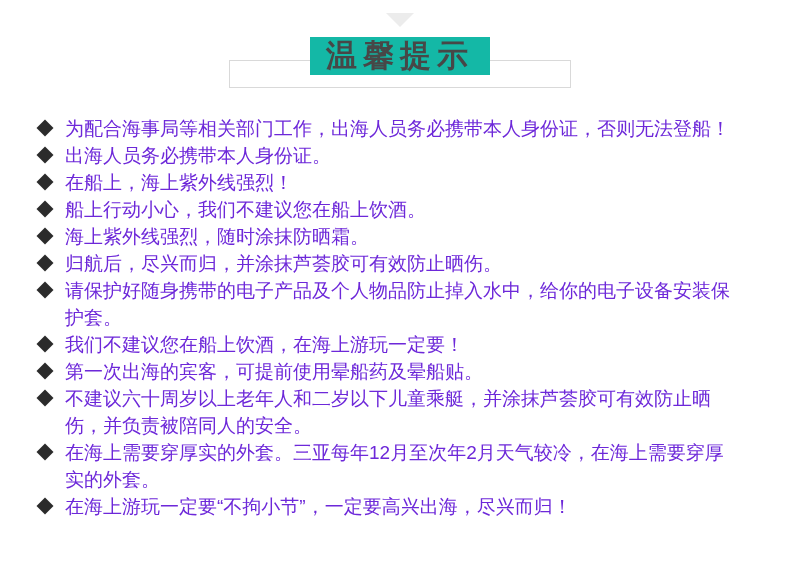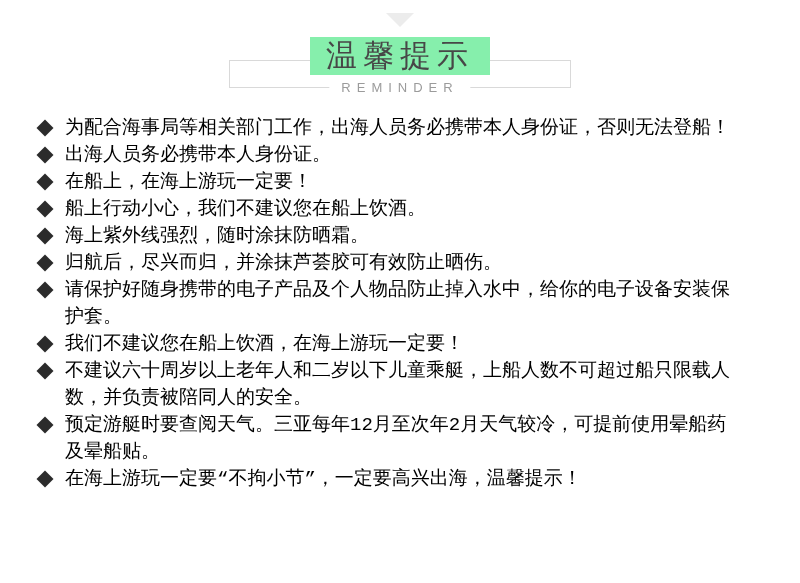--- a/index.html
+++ b/index.html
@@ -27,24 +27,24 @@
     height: 28px;
     margin: 33px auto 0;
     border: 1px solid #d9d9d9;
   }
   .title {
     position: absolute;
     top: -24px;
     left: 50%;
     transform: translateX(-50%);
     white-space: nowrap;
-    background: #86efac;
+    background: #14b8a6;
     padding: 0 16px;
     font-size: 31px;
-    font-weight: normal;
+    font-weight: bold;
     letter-spacing: 6px;
     line-height: 38px;
     color: #474747;
   }
   .subtitle {
     position: absolute;
     bottom: -9px;
     left: 50%;
     transform: translateX(-50%);
     white-space: nowrap;
@@ -60,58 +60,56 @@
   .tips {
     list-style: none;
     margin: 27px 0 0;
     padding: 0 64px 0 36px;
   }
   .tip {
     display: flex;
     align-items: flex-start;
     font-size: 19px;
     line-height: 27px;
-    color: #000000;
-    font-family: Liberation Mono, monospace;
+    color: #6d28d9;
   }
   .bullet {
     flex: none;
     width: 12px;
     height: 12px;
     background: #2b2b2b;
     transform: rotate(45deg);
     margin: 7px 14px 0 3px;
   }
   .tip-text { flex: 1; }
 </style>
 </head>
 <body>
 
 <header class="header">
   <div class="triangle"></div>
   <div class="title-box">
     <h1 class="title">温馨提示</h1>
-    <div class="subtitle">REMINDER</div>
   </div>
 </header>
 
 <ul class="tips">
   <li class="tip">
     <span class="bullet"></span>
     <span class="tip-text">为配合海事局等相关部门工作，出海人员务必携带本人身份证，否则无法登船！</span>
   </li>
 
   <li class="tip">
     <span class="bullet"></span>
     <span class="tip-text">出海人员务必携带本人身份证。</span>
   </li>
 
   <li class="tip">
     <span class="bullet"></span>
-    <span class="tip-text">在船上，在海上游玩一定要！</span>
+    <span class="tip-text">在船上，海上紫外线强烈！</span>
   </li>
 
 
   <li class="tip">
     <span class="bullet"></span>
     <span class="tip-text">船上行动小心，我们不建议您在船上饮酒。</span>
   </li>
 
   <li class="tip">
     <span class="bullet"></span>
@@ -126,28 +124,32 @@
   <li class="tip">
     <span class="bullet"></span>
     <span class="tip-text">请保护好随身携带的电子产品及个人物品防止掉入水中，给你的电子设备安装保护套。</span>
   </li>
 
   <li class="tip">
     <span class="bullet"></span>
     <span class="tip-text">我们不建议您在船上饮酒，在海上游玩一定要！</span>
   </li>
 
-
   <li class="tip">
     <span class="bullet"></span>
-    <span class="tip-text">不建议六十周岁以上老年人和二岁以下儿童乘艇，上船人数不可超过船只限载人数，并负责被陪同人的安全。</span>
+    <span class="tip-text">第一次出海的宾客，可提前使用晕船药及晕船贴。</span>
   </li>
 
   <li class="tip">
     <span class="bullet"></span>
-    <span class="tip-text">预定游艇时要查阅天气。三亚每年12月至次年2月天气较冷，可提前使用晕船药及晕船贴。</span>
+    <span class="tip-text">不建议六十周岁以上老年人和二岁以下儿童乘艇，并涂抹芦荟胶可有效防止晒伤，并负责被陪同人的安全。</span>
   </li>
 
   <li class="tip">
     <span class="bullet"></span>
-    <span class="tip-text">在海上游玩一定要“不拘小节”，一定要高兴出海，温馨提示！</span>
+    <span class="tip-text">在海上需要穿厚实的外套。三亚每年12月至次年2月天气较冷，在海上需要穿厚实的外套。</span>
+  </li>
+
+  <li class="tip">
+    <span class="bullet"></span>
+    <span class="tip-text">在海上游玩一定要“不拘小节”，一定要高兴出海，尽兴而归！</span>
   </li>
 </ul>
 
 </body></html>

